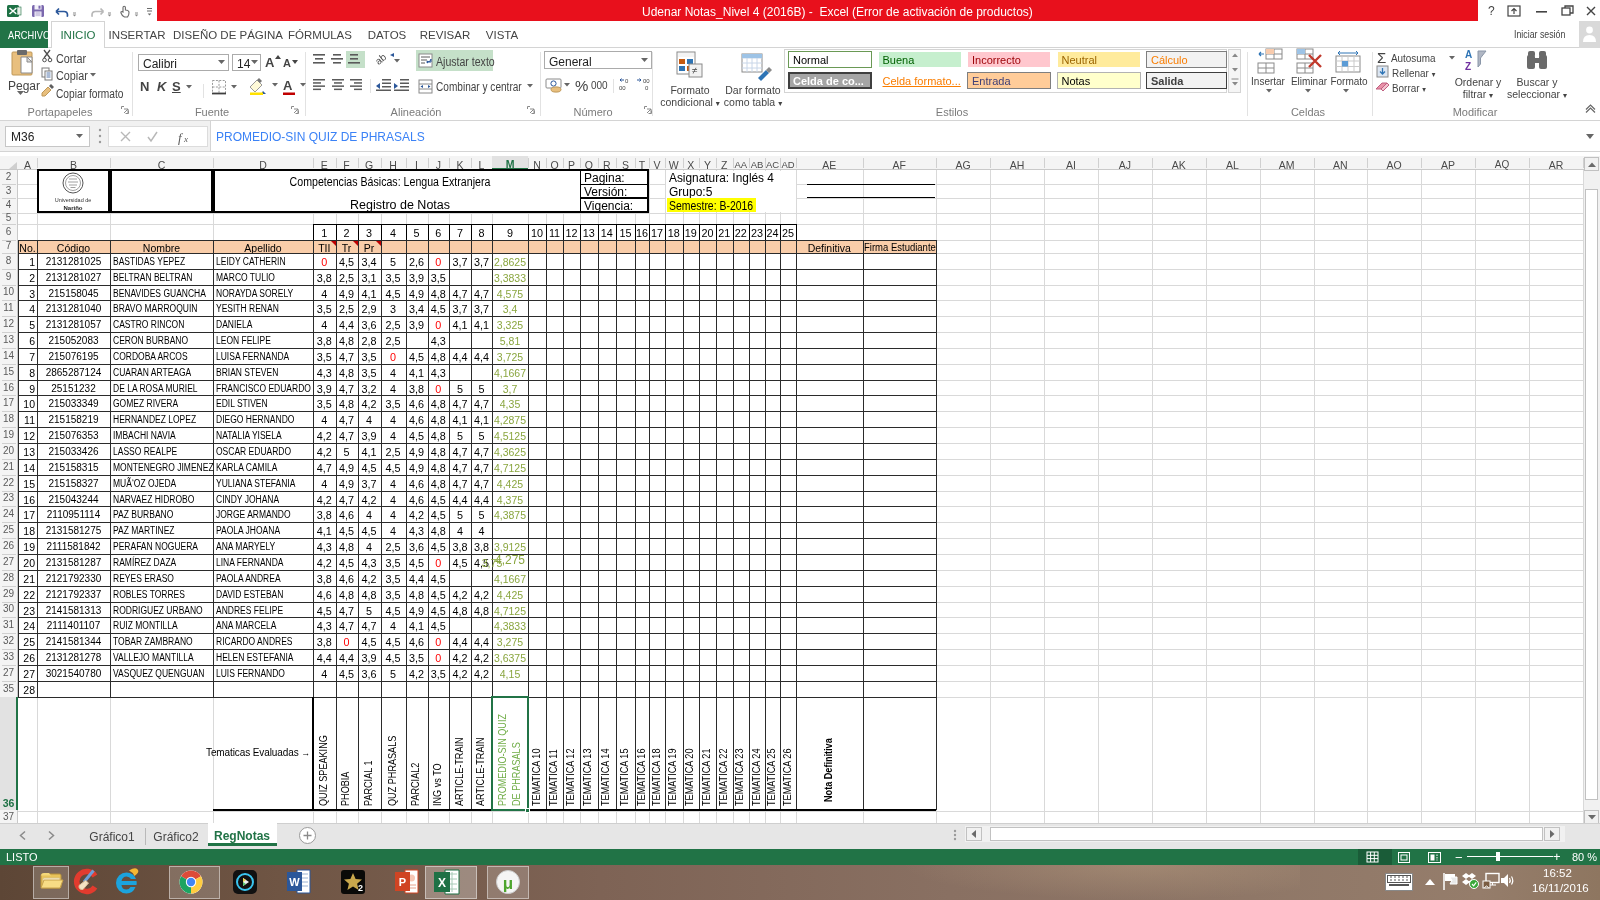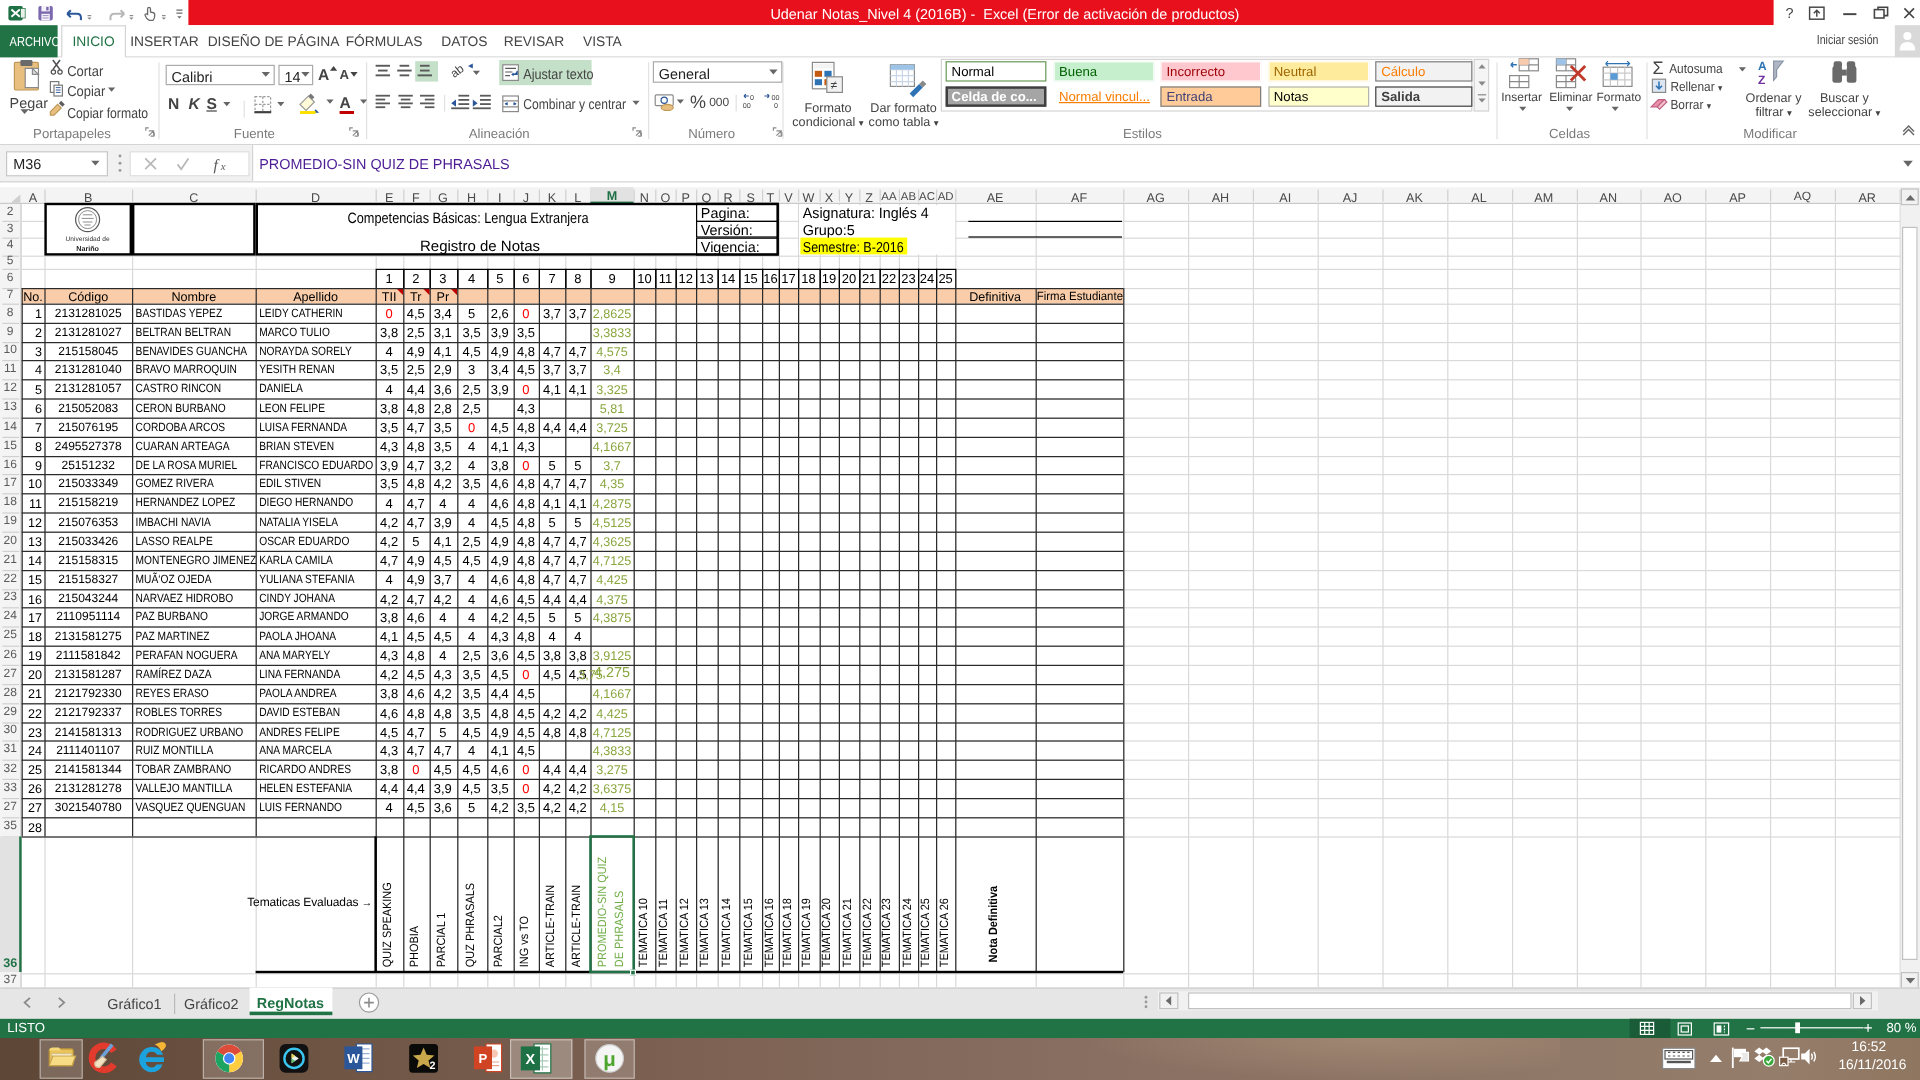--- a/index.html
+++ b/index.html
@@ -295,21 +295,21 @@
 <div class="t" style="left:882.5px;top:55px;font-size:11px;color:#006100;">Buena</div>
 <div class="" style="left:967.0px;top:51px;width:84px;height:17px;background:#ffc7ce;border:1px solid #fff"></div>
 <div class="t" style="left:972.0px;top:55px;font-size:11px;color:#9c0006;">Incorrecto</div>
 <div class="" style="left:1056.5px;top:51px;width:84px;height:17px;background:#ffeb9c;border:1px solid #fff"></div>
 <div class="t" style="left:1061.5px;top:55px;font-size:11px;color:#9c6500;">Neutral</div>
 <div class="" style="left:1146.0px;top:51px;width:81px;height:17px;background:#f2f2f2;border:1px solid #7f7f7f"></div>
 <div class="t" style="left:1151.0px;top:55px;font-size:11px;color:#fa7d00;">Cálculo</div>
 <div class="" style="left:788.0px;top:72px;width:84px;height:17px;background:#a5a5a5;border:2px solid #3f3f3f"></div>
 <div class="t" style="left:793.0px;top:76px;font-size:11px;color:#fff;font-weight:bold;">Celda de co...</div>
 <div class="" style="left:877.5px;top:72px;width:84px;height:17px;background:#fff;border:1px solid #fff"></div>
-<div class="t" style="left:882.5px;top:76px;font-size:11px;color:#fa7d00;text-decoration:underline;">Normal vincul...</div>
+<div class="t" style="left:882.5px;top:76px;font-size:11px;color:#fa7d00;text-decoration:underline;">Celda formato...</div>
 <div class="" style="left:967.0px;top:72px;width:84px;height:17px;background:#ffcc99;border:1px solid #7f7f7f"></div>
 <div class="t" style="left:972.0px;top:76px;font-size:11px;color:#3f3f76;">Entrada</div>
 <div class="" style="left:1056.5px;top:72px;width:84px;height:17px;background:#ffffcc;border:1px solid #b2b2b2"></div>
 <div class="t" style="left:1061.5px;top:76px;font-size:11px;color:#000;">Notas</div>
 <div class="" style="left:1146.0px;top:72px;width:81px;height:17px;background:#f2f2f2;border:1px solid #3f3f3f"></div>
 <div class="t" style="left:1151.0px;top:76px;font-size:11px;color:#3f3f3f;font-weight:bold;">Salida</div>
 <div class="" style="left:1228px;top:49px;width:13px;height:44px;background:#f5f5f5;border:1px solid #d4d4d4"></div>
 <svg style="left:1231px;top:53px" width="8" height="36" viewBox="0 0 8 36">
 <path d="M1 4 l3 -3.5 3 3.5z" fill="#888"></path>
       <path d="M1 15 l3 3.5 3 -3.5z" fill="#888"></path>
@@ -393,21 +393,21 @@
       <circle cx="2" cy="14" r="1.2" fill="#9a9a9a"></circle>
     </svg>
 <div class="" style="left:108px;top:126px;width:100px;height:21px;background:#fff;border:1px solid #dcdcdc"></div>
 <svg style="left:120px;top:131px" width="70" height="12" viewBox="0 0 70 12">
       <path d="M1 1 l9 9 m0 -9 l-9 9" stroke="#b8b8b8" stroke-width="1.4"></path>
       <path d="M28 6 l3 4 6 -9" stroke="#b8b8b8" stroke-width="1.5" fill="none"></path>
       <text x="58" y="11" font-size="13" font-style="italic" fill="#5a5a5a" font-family="Liberation Serif">f</text>
       <text x="64" y="11" font-size="9" font-style="italic" fill="#5a5a5a" font-family="Liberation Serif">x</text>
     </svg>
 <div class="" style="left:210px;top:121px;width:1390px;height:30px;background:#fff;border-left:1px solid #d4d4d4"></div>
-<div class="t" style="left:216px;top:131px;font-size:12px;color:#4c1d95">PROMEDIO-SIN QUIZ DE PHRASALS</div>
+<div class="t" style="left:216px;top:131px;font-size:12px;color:#3b82f6">PROMEDIO-SIN QUIZ DE PHRASALS</div>
 <svg style="left:1586px;top:134px" width="9" height="6" viewBox="0 0 9 6">
       <path d="M0 0 l4 5 4 -5z" fill="#666"></path>
     </svg>
 <div class="" style="left:0px;top:156px;width:1600px;height:667px;background:#fff"></div>
 <div class="" style="left:0px;top:156px;width:1584px;height:14px;background:#f4f4f4;border-bottom:1px solid #c9c9c9"></div>
 <div class="t" style="left:27.5px;top:159.5px;font-size:10.5px;color:#4a4a4a;transform:translateX(-50%)">A</div>
 <div class="" style="left:37px;top:158px;width:1px;height:10px;background:#d0d0d0"></div>
 <div class="t" style="left:73.5px;top:159.5px;font-size:10.5px;color:#4a4a4a;transform:translateX(-50%)">B</div>
 <div class="" style="left:110px;top:158px;width:1px;height:10px;background:#d0d0d0"></div>
 <div class="t" style="left:161.5px;top:159.5px;font-size:10.5px;color:#4a4a4a;transform:translateX(-50%)">C</div>
@@ -917,21 +917,21 @@
 <div class="t" style="left:324.25px;top:351.90000000000015px;font-size:10.8px;color:#000;transform:translateX(-50%)">3,5</div>
 <div class="t" style="left:346.5px;top:351.90000000000015px;font-size:10.8px;color:#000;transform:translateX(-50%)">4,7</div>
 <div class="t" style="left:369.0px;top:351.90000000000015px;font-size:10.8px;color:#000;transform:translateX(-50%)">3,5</div>
 <div class="t" style="left:393.0px;top:351.90000000000015px;font-size:10.8px;color:#ff0000;transform:translateX(-50%)">0</div>
 <div class="t" style="left:416.5px;top:351.90000000000015px;font-size:10.8px;color:#000;transform:translateX(-50%)">4,5</div>
 <div class="t" style="left:438.25px;top:351.90000000000015px;font-size:10.8px;color:#000;transform:translateX(-50%)">4,8</div>
 <div class="t" style="left:460.0px;top:351.90000000000015px;font-size:10.8px;color:#000;transform:translateX(-50%)">4,4</div>
 <div class="t" style="left:481.5px;top:351.90000000000015px;font-size:10.8px;color:#000;transform:translateX(-50%)">4,4</div>
 <div class="t" style="left:510.0px;top:351.90000000000015px;font-size:10.5px;color:#8aa63f;transform:translateX(-50%)">3,725</div>
 <div class="t" style="left:35px;top:367.75000000000017px;font-size:10.5px;color:#000;transform:translateX(-100%)">8</div>
-<div class="t" style="left:73.5px;top:367.75000000000017px;font-size:10px;color:#000;transform:translateX(-50%)">2495527378</div>
+<div class="t" style="left:73.5px;top:367.75000000000017px;font-size:10px;color:#000;transform:translateX(-50%)">2865287124</div>
 <div class="t" style="left:113px;top:367.75000000000017px;font-size:10px;color:#000;transform:scaleX(.85);transform-origin:0 0">CUARAN ARTEAGA</div>
 <div class="t" style="left:216px;top:367.75000000000017px;font-size:10px;color:#000;transform:scaleX(.85);transform-origin:0 0">BRIAN STEVEN</div>
 <div class="t" style="left:324.25px;top:367.75000000000017px;font-size:10.8px;color:#000;transform:translateX(-50%)">4,3</div>
 <div class="t" style="left:346.5px;top:367.75000000000017px;font-size:10.8px;color:#000;transform:translateX(-50%)">4,8</div>
 <div class="t" style="left:369.0px;top:367.75000000000017px;font-size:10.8px;color:#000;transform:translateX(-50%)">3,5</div>
 <div class="t" style="left:393.0px;top:367.75000000000017px;font-size:10.8px;color:#000;transform:translateX(-50%)">4</div>
 <div class="t" style="left:416.5px;top:367.75000000000017px;font-size:10.8px;color:#000;transform:translateX(-50%)">4,1</div>
 <div class="t" style="left:438.25px;top:367.75000000000017px;font-size:10.8px;color:#000;transform:translateX(-50%)">4,3</div>
 <div class="t" style="left:510.0px;top:367.75000000000017px;font-size:10.5px;color:#8aa63f;transform:translateX(-50%)">4,1667</div>
 <div class="t" style="left:35px;top:383.6000000000002px;font-size:10.5px;color:#000;transform:translateX(-100%)">9</div>

